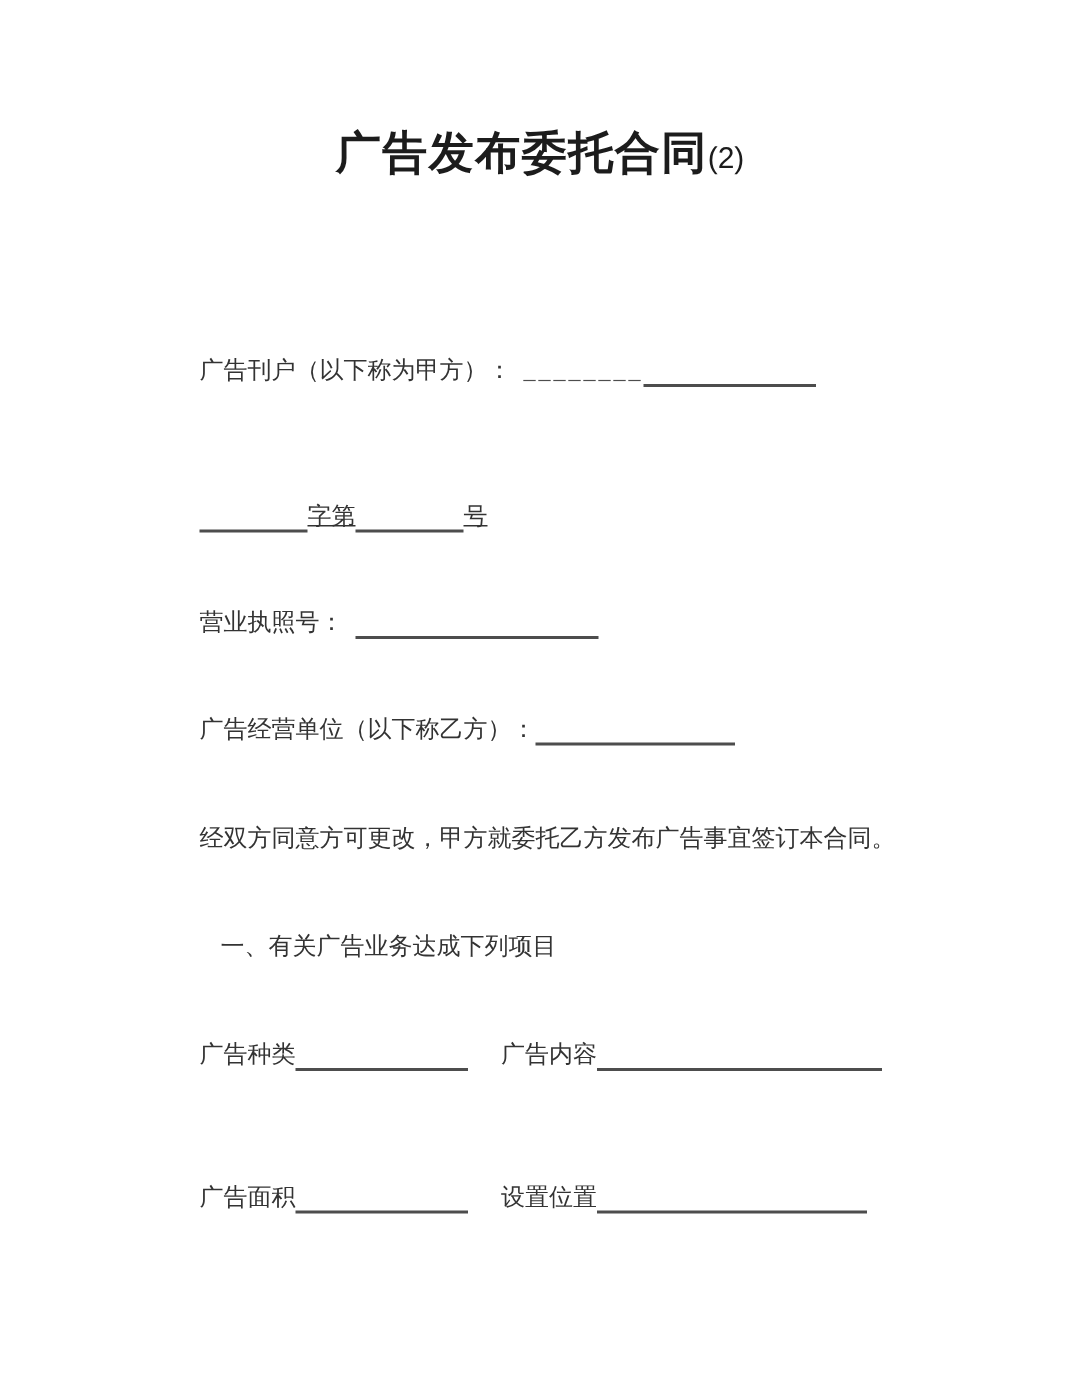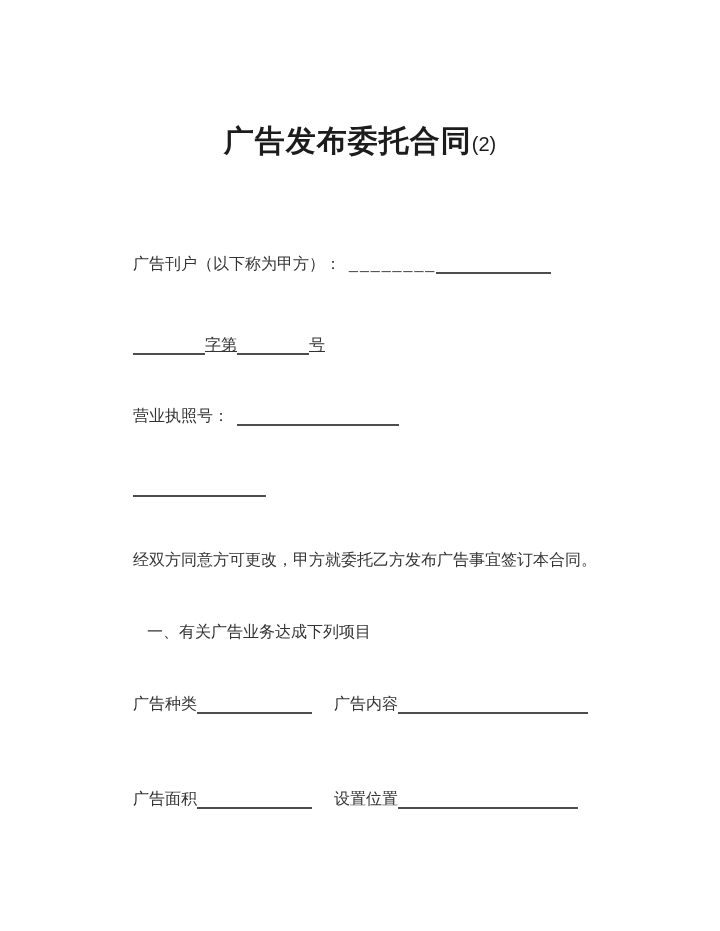--- a/index.html
+++ b/index.html
@@ -20,36 +20,35 @@
     position: absolute;
     top: 82px;
     left: 0;
     width: 720px;
     text-align: center;
     font-size: 30px;
     font-weight: bold;
     color: #1c1c1c;
     letter-spacing: 1px;
     white-space: nowrap;
-    margin-top: 39px;
   }
   .doc-title .suffix {
     font-size: 20px;
     font-weight: normal;
     letter-spacing: 0;
   }
   .row {
     position: absolute;
     left: 133px;
     font-size: 16px;
     line-height: 20px;
     white-space: nowrap;
     color: #333333;
   }
-  .r1 { top: 254px; }
+  .r1 { top: 238px; font-family: Liberation Serif, serif; }
   .r2 { top: 335px; text-decoration: underline; }
   .r3 { top: 406px; }
   .r4 { top: 477px; }
   .r5 { top: 550px; }
   .r6 { top: 622px; margin-left: 14px; }
   .r7 { top: 694px; }
   .r8 { top: 765px; margin-top: 24px; }
   .blank {
     display: inline-block;
     height: 1.1em;
@@ -84,21 +83,21 @@
 
   <div class="row r2">
     <span class="blank w72"></span><span>字第</span><span class="blank w72"></span><span>号</span>
   </div>
 
   <div class="row r3">
     <span>营业执照号：</span><span class="gap-sm"></span><span class="blank w162"></span>
   </div>
 
   <div class="row r4">
-    <span class="blank w133"></span>
+    <span>广告经营单位（以下称乙方）：</span><span class="blank w133"></span>
   </div>
 
   <div class="row r5">
     <span>经双方同意方可更改，甲方就委托乙方发布广告事宜签订本合同。</span>
   </div>
 
   <div class="row r6">
     <span>一、有关广告业务达成下列项目</span>
   </div>
 

